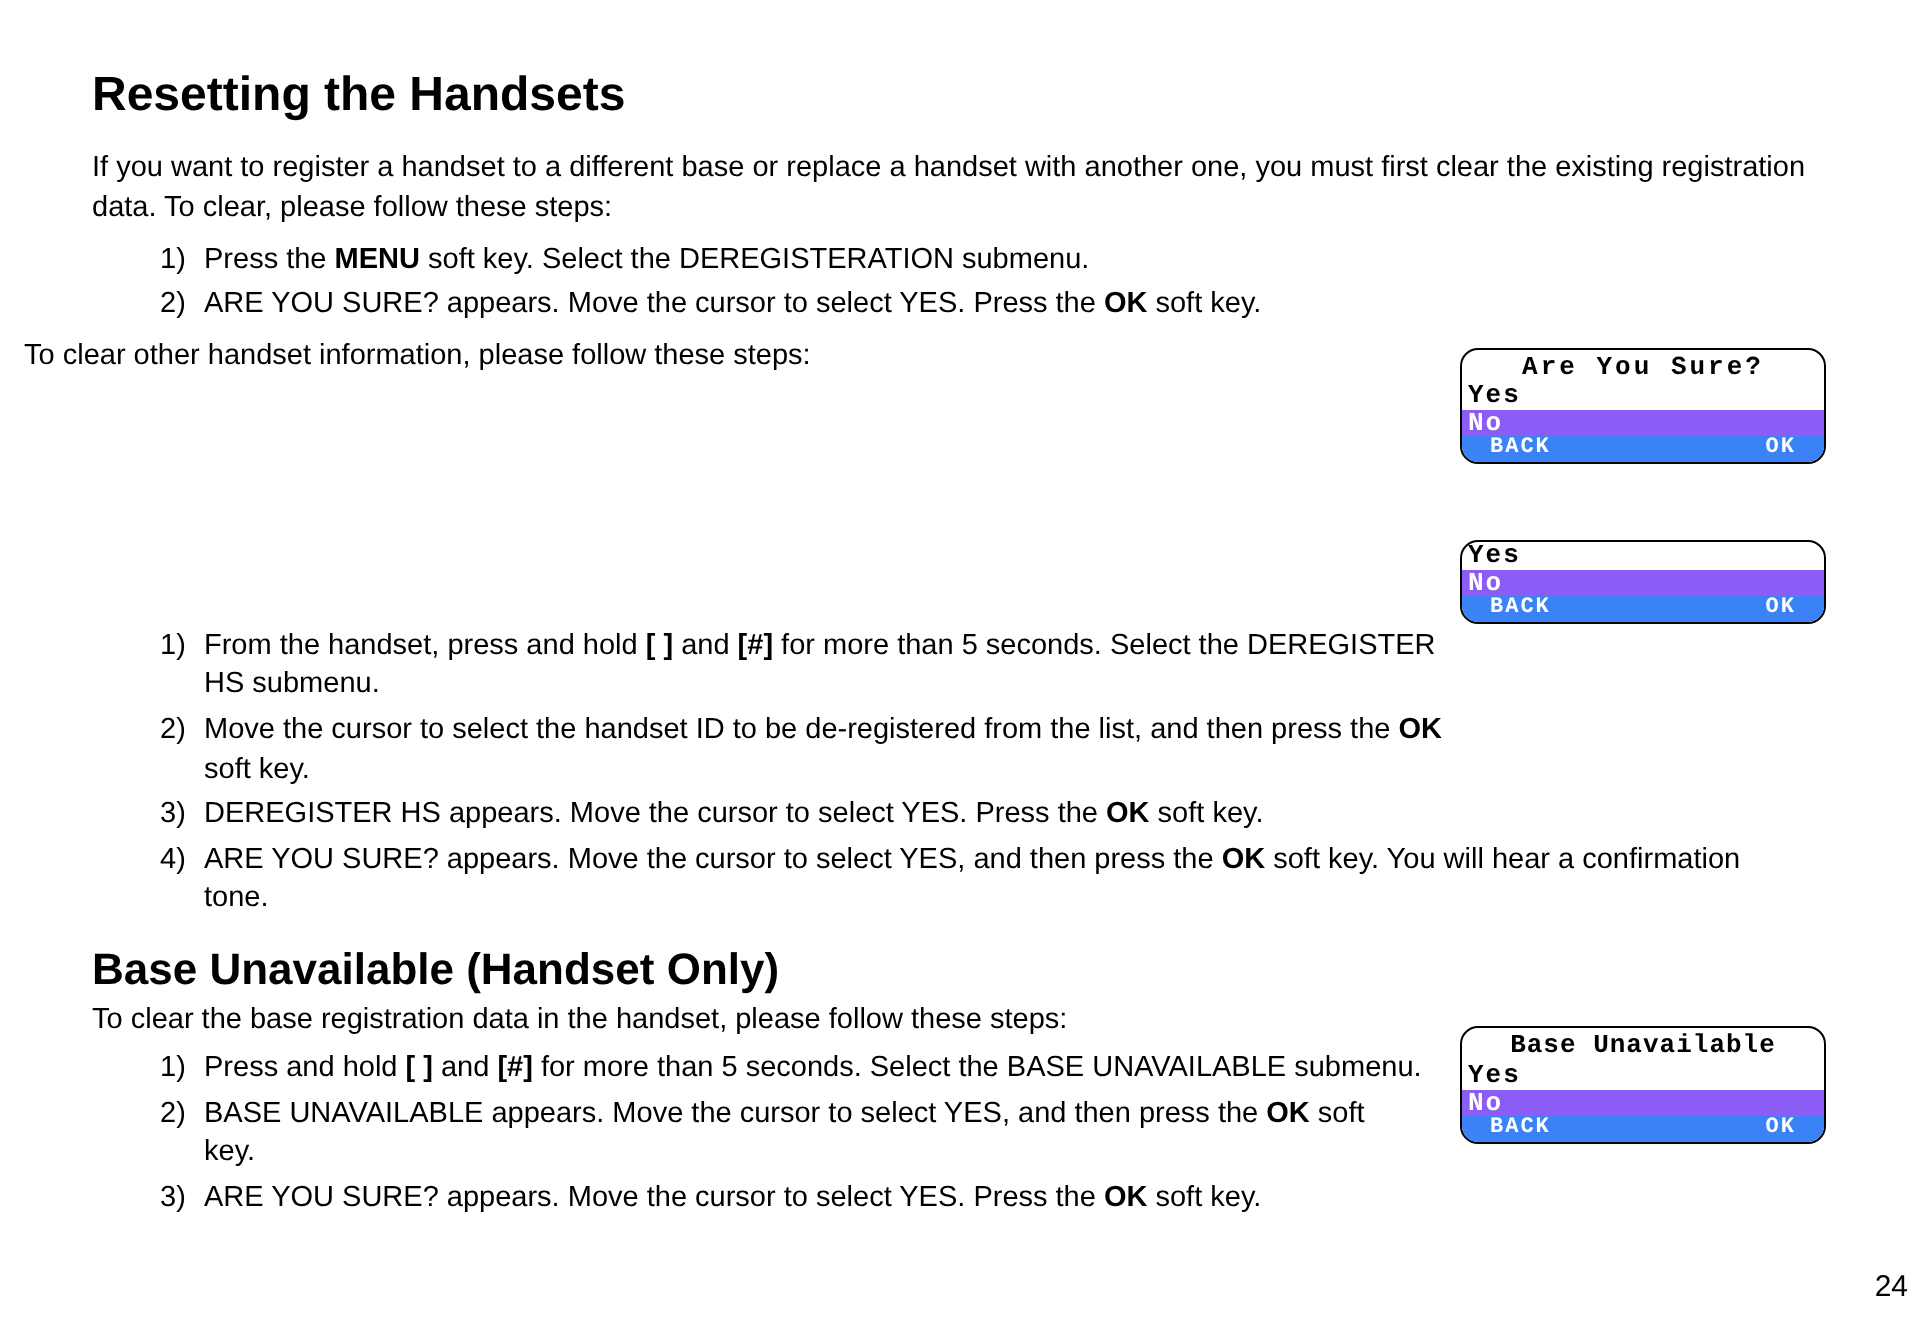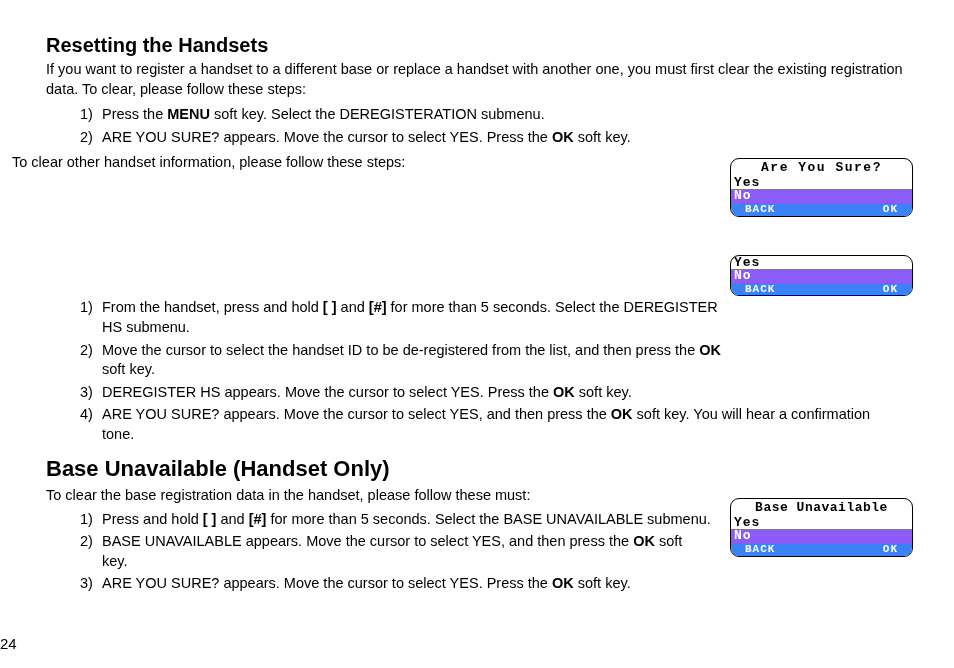--- a/index.html
+++ b/index.html
@@ -7,21 +7,21 @@
     font-family: Arial, Helvetica, sans-serif;
     font-size: 14.5px;
     line-height: 1.35;
     width: 954px;
     height: 668px;
     padding: 32px 40px 20px 46px;
     color: #000;
     background: #fff;
     position: relative;
   }
-  h1 { font-size: 20px; font-weight: bold; margin-bottom: 1px; }
+  h1 { font-size: 24px; font-weight: bold; margin-bottom: 11px; }
   h2 { font-size: 22px; font-weight: bold; margin-top: 10px; margin-bottom: 2px; }
   p  { margin-bottom: 4px; }
   ol { list-style: none; margin: 2px 0 6px 34px; }
   ol > li { position: relative; padding-left: 22px; margin-bottom: 3px; }
   ol > li > .num { position: absolute; left: 0; top: 0; }
   b  { font-weight: bold; }
 
   .text-wrap { float: left; width: 665px; }
 
   .lcd-col  { float: right; width: 184px; display: flex; flex-direction: column; gap: 38px; padding-top: 55px;}
@@ -33,21 +33,21 @@
     overflow: hidden; background:#fff; line-height: 1.05;
   }
   .lcd .title { text-align: center; padding: 2px 0 1px; letter-spacing: 1.5px; }
   .lcd .row   { padding: 0 3px; letter-spacing: 1px; }
   .lcd .sel   { background:#8b5cf6; color:#fff; }
   .lcd .bar   { display:flex; background:#3b82f6; color:#fff; font-size:11px;
                 letter-spacing:1px; padding: 1px 0 0; }
   .lcd .bar .l { flex:1; text-align:left;  padding-left:14px; }
   .lcd .bar .r { flex:1; text-align:right; padding-right:14px; }
 
-  .page-num { position:absolute; bottom:14px; left:0; right:0; text-align:left; font-size:15px;}
+  .page-num { position:absolute; bottom:14px; left:0; right:0; text-align:right; font-size:15px;}
   .clear { clear: both; }
 </style>
 </head>
 <body>
 
 <h1>Resetting the Handsets</h1>
 <p style="width:860px">If you want to register a handset to a different base or replace a handset with another one, you must first clear the existing registration data. To clear, please follow these steps:</p>
 
 <div class="lcd-col">
   <div class="lcd">
@@ -93,21 +93,21 @@
     <div class="row">Yes</div>
     <div class="row sel">No</div>
     <div class="bar">
       <span class="l">BACK</span>
       <span class="r">OK</span>
     </div>
   </div>
 </div>
 
 <div class="text-wrap">
-  <p>To clear the base registration data in the handset, please follow these must:</p>
+  <p>To clear the base registration data in the handset, please follow these steps:</p>
   <ol>
     <li><span class="num">1)</span><span>Press and hold </span><b>[ ]</b><span> and </span><b>[#]</b><span> for more than 5 seconds. Select the BASE UNAVAIL­ABLE submenu.</span></li>
     <li><span class="num">2)</span><span>BASE UNAVAILABLE appears. Move the cursor to select YES, and then press the </span><b>OK</b><span> soft key.</span></li>
     <li style="width:820px"><span class="num">3)</span><span>ARE YOU SURE? appears. Move the cursor to select YES. Press the </span><b>OK</b><span> soft key.</span></li>
   </ol>
 </div>
 <div class="clear"></div>
 
 <div class="page-num">24</div>
 

